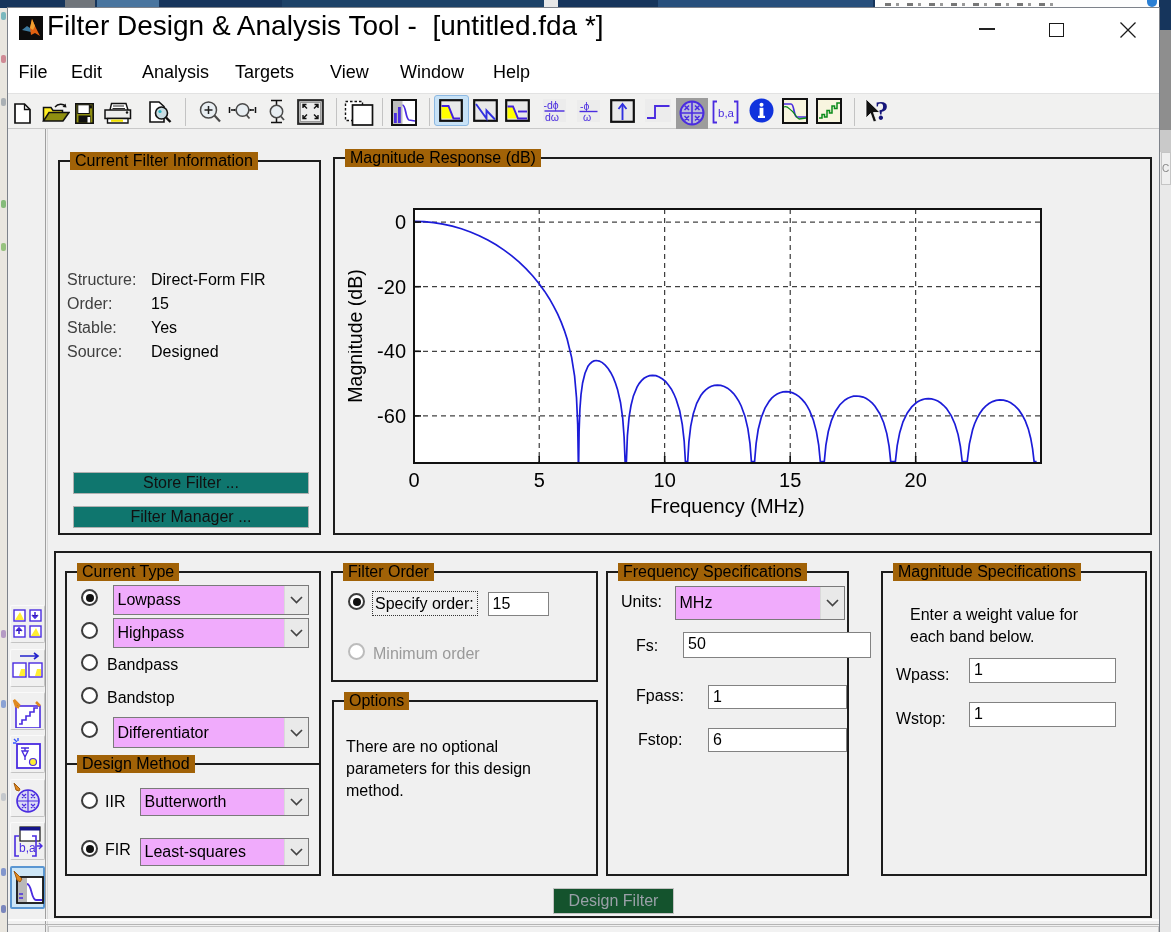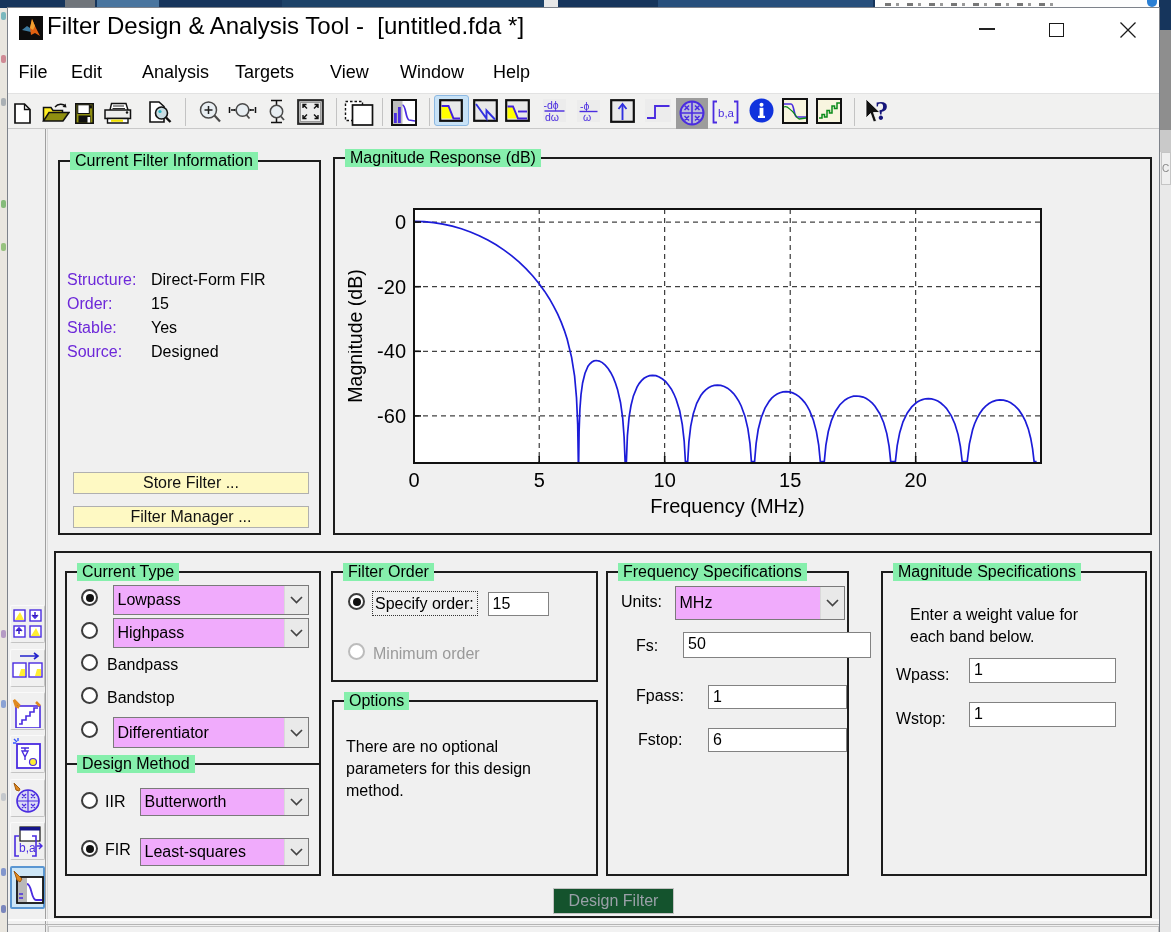--- a/index.html
+++ b/index.html
@@ -1,29 +1,29 @@
 <!DOCTYPE html>
 <html><head><meta charset="utf-8"><title>fda</title><style>
 *{margin:0;padding:0;box-sizing:border-box}
 html,body{width:1171px;height:932px;overflow:hidden;font-family:"Liberation Sans",sans-serif;background:#f0f0f0}
 .a{position:absolute}
 #win{left:7px;top:7px;width:1153px;height:925px;background:#f0f0f0;border:1px solid #7d828a;border-bottom:none}
 .grp{border:2px solid #1c1c1c}
-.grp>span{position:absolute;top:-10px;left:10px;background:#86efac;padding:0 5px;font-size:16px;line-height:18px;color:#000;white-space:nowrap}
+.grp>span{position:absolute;top:-10px;left:10px;background:#a16207;padding:0 5px;font-size:16px;line-height:18px;color:#000;white-space:nowrap}
 .lbl{font-size:16px;line-height:19px;white-space:nowrap}
-.blue{color:#6d28d9}
+.blue{color:#404040}
 .rad{width:17px;height:17px;border-radius:50%;border:2px solid #3c3c3c;background:#fff}
 .rad.on::after{content:"";position:absolute;left:2.5px;top:2.5px;width:8px;height:8px;border-radius:50%;background:#101010}
 .rad.dis{border-color:#bcbcbc}
 .cmb{background:#f0abfc;border:1px solid #7a7a7a}
 .cmb>i{position:absolute;right:0;top:0;bottom:0;width:24px;background:#e9e9e9;border-left:1px solid #d9d9d9}
 .cmb>i svg{position:absolute;left:5px;top:50%;margin-top:-4px}
 .cmb>b{position:absolute;left:3.5px;top:50%;margin-top:-10px;font-weight:normal;font-size:16px;line-height:20px;white-space:nowrap}
 .inp{background:#fff;border:1px solid #828282;font-size:16px;line-height:22px;padding-left:4px;color:#000}
-.btn{background:#fef9c3;border:1px solid #b0b0b0;font-size:16px;color:#111;text-align:center}
+.btn{background:#0f766e;border:1px solid #b0b0b0;font-size:16px;color:#111;text-align:center}
 .mtxt{font-size:18px;line-height:22px;color:#000}
 </style></head><body>
 <div class="a" style="left:0;top:0;width:1171px;height:8px;background:#16355c"></div>
 <div class="a" style="left:65px;top:0;width:30px;height:7px;background:#70757b"></div>
 <div class="a" style="left:97px;top:0;width:62px;height:7px;background:#49759f"></div>
 <div class="a" style="left:282px;top:0;width:262px;height:7px;background:#1d4268"></div>
 <div class="a" style="left:544px;top:0;width:14px;height:7px;background:#e8e8e8"></div>
 <div class="a" style="left:658px;top:0;width:215px;height:7px;background:#274f7c"></div>
 <div class="a" style="left:875px;top:0;width:284px;height:8px;background:#fdfdfd"></div>
 <div class="a" style="left:885px;top:3px;width:170px;height:3px;background:repeating-linear-gradient(90deg,#777 0 6px,#fdfdfd 6px 11px,#999 11px 14px,#fdfdfd 14px 22px)"></div>
@@ -45,21 +45,21 @@
 <div class="a" style="left:1160px;top:152px;width:11px;height:780px;background:#e9e9e9"></div>
 <div class="a" style="left:1161px;top:152px;width:10px;height:33px;background:#efefef;border:1px solid #c5c5c5;font-size:10px;color:#888;line-height:31px">C</div>
 <div class="a" id="win">
 <div class="a" style="left:0;top:0;width:1151px;height:85px;background:#fff"></div>
     <svg class="a" style="left:11px;top:8px" width="24" height="24" viewBox="0 0 24 24">
       <rect x="0" y="0" width="24" height="24" fill="#0c0c0c"></rect>
       <path d="M3 14 L8 10 L11 12 L14 6 L12 16 Z" fill="#3d7a9e"></path>
       <path d="M13 3 L16 10 L21 20 L16 17 L12 19 L11 12 Z" fill="#e06010"></path>
       <path d="M13 3 L11 12 L14 14 L16 10 Z" fill="#f0a030"></path>
     </svg>
-    <div class="a" style="left:39px;top:6px;font-size:24px;line-height:24px;color:#000;white-space:nowrap">Filter Design &amp; Analysis Tool -&nbsp; [untitled.fda *]</div>
+    <div class="a" style="left:39px;top:6px;font-size:28px;line-height:24px;color:#000;white-space:nowrap">Filter Design &amp; Analysis Tool -&nbsp; [untitled.fda *]</div>
     <div class="a" style="left:971px;top:20px;width:16px;height:2px;background:#222"></div>
     <div class="a" style="left:1041px;top:14.5px;width:14.5px;height:14.5px;border:1.4px solid #1a1a1a;background:#fff"></div>
     <svg class="a" style="left:1111.5px;top:13.5px" width="16" height="16" viewBox="0 0 16 16">
       <path d="M0.5 0.5 L15.5 15.5 M15.5 0.5 L0.5 15.5" stroke="#1a1a1a" stroke-width="1.3"></path>
     </svg>
     <div class="a mtxt" style="left:10.5px;top:53px">File</div>
     <div class="a mtxt" style="left:63px;top:53px">Edit</div>
     <div class="a mtxt" style="left:134px;top:53px">Analysis</div>
     <div class="a mtxt" style="left:227px;top:53px">Targets</div>
     <div class="a mtxt" style="left:322px;top:53px">View</div>

